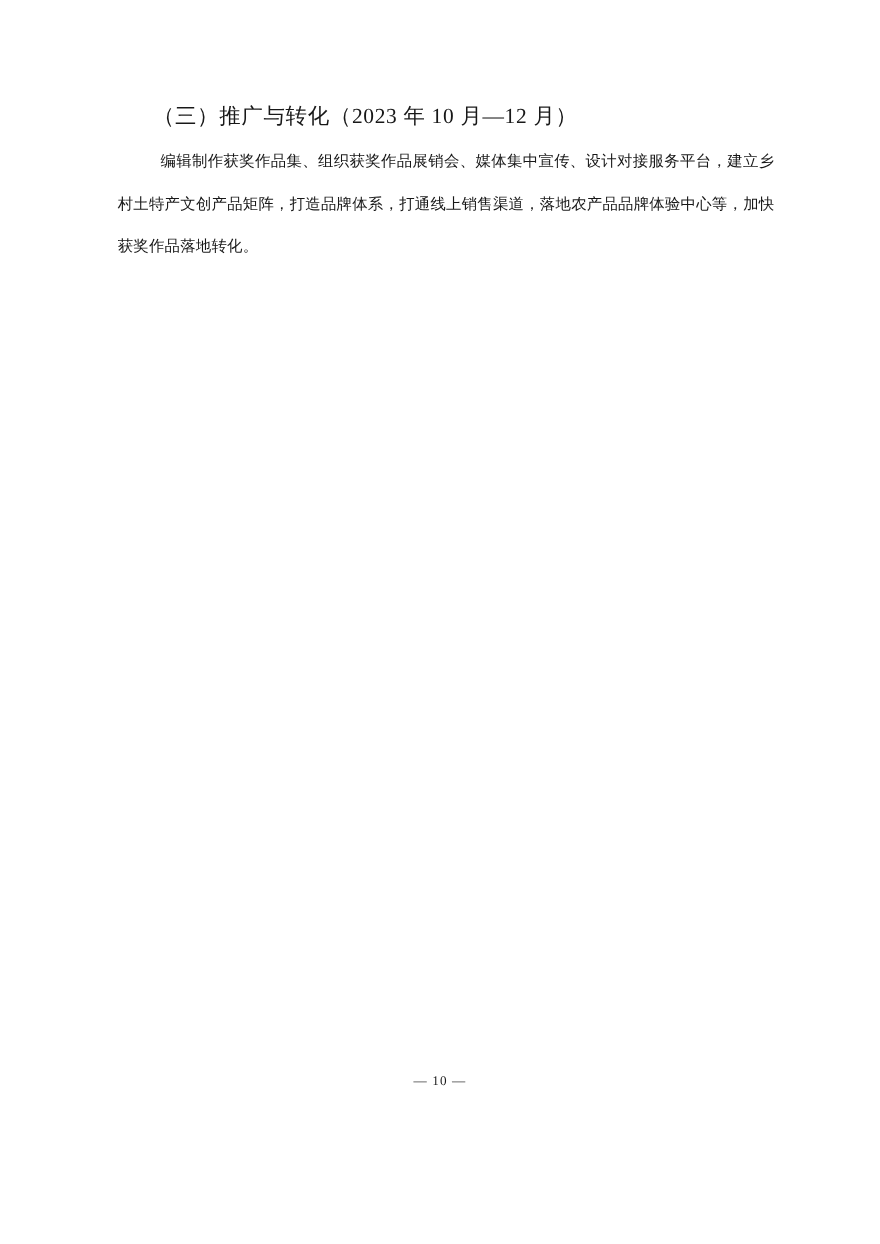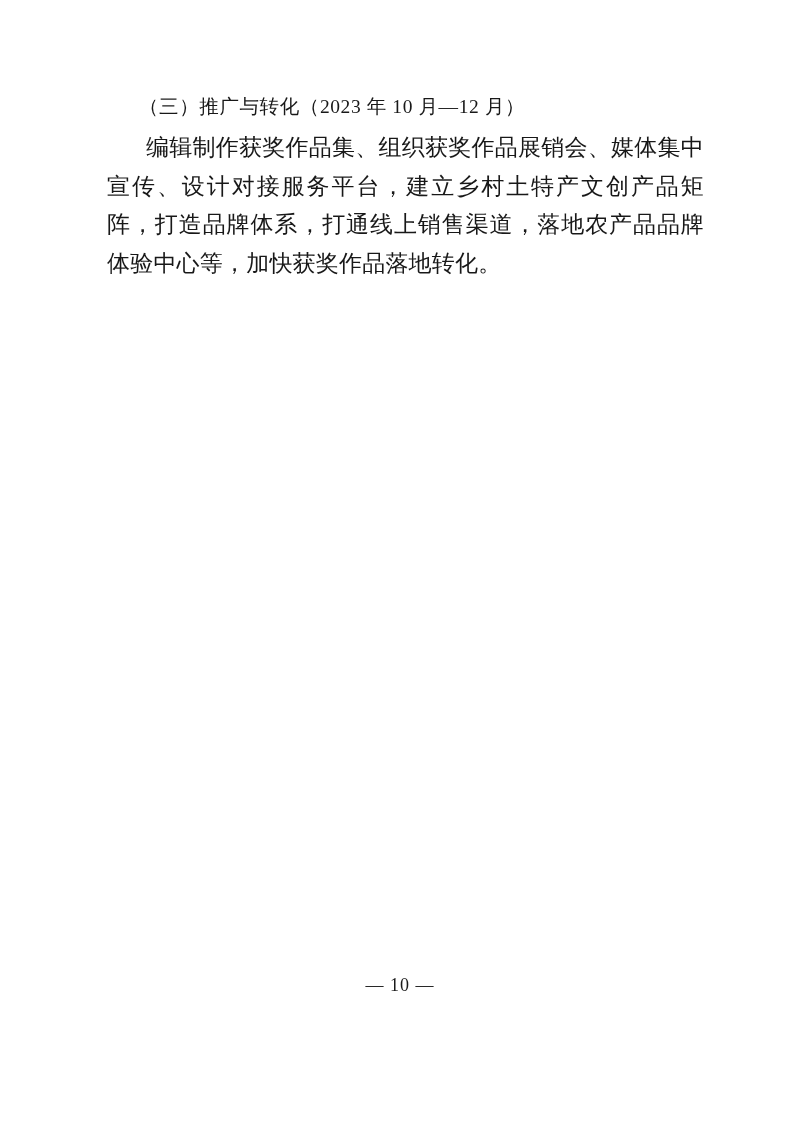--- a/index.html
+++ b/index.html
@@ -31,36 +31,36 @@
   }
   .heading {
     font-size: 19.5px;
     line-height: 38px;
     letter-spacing: 0.6px;
     text-indent: 32px;
     color: #181818;
     white-space: nowrap;
   }
   .para {
-    font-size: 23px;
+    font-size: 14px;
     line-height: 38.5px;
     text-align: justify;
     text-justify: inter-ideograph;
     text-indent: 39px;
     color: #181818;
     letter-spacing: 0.2px;
     margin-top: 3px;
   }
   .footer {
     position: absolute;
     left: 0;
     top: 975px;
     width: 800px;
     text-align: center;
-    font-size: 18px;
+    font-size: 12px;
     color: #1a1a1a;
     letter-spacing: 1px;
   }
   .footer .pageno {
     display: inline-block;
   }
 </style>
 </head>
 <body>
 

